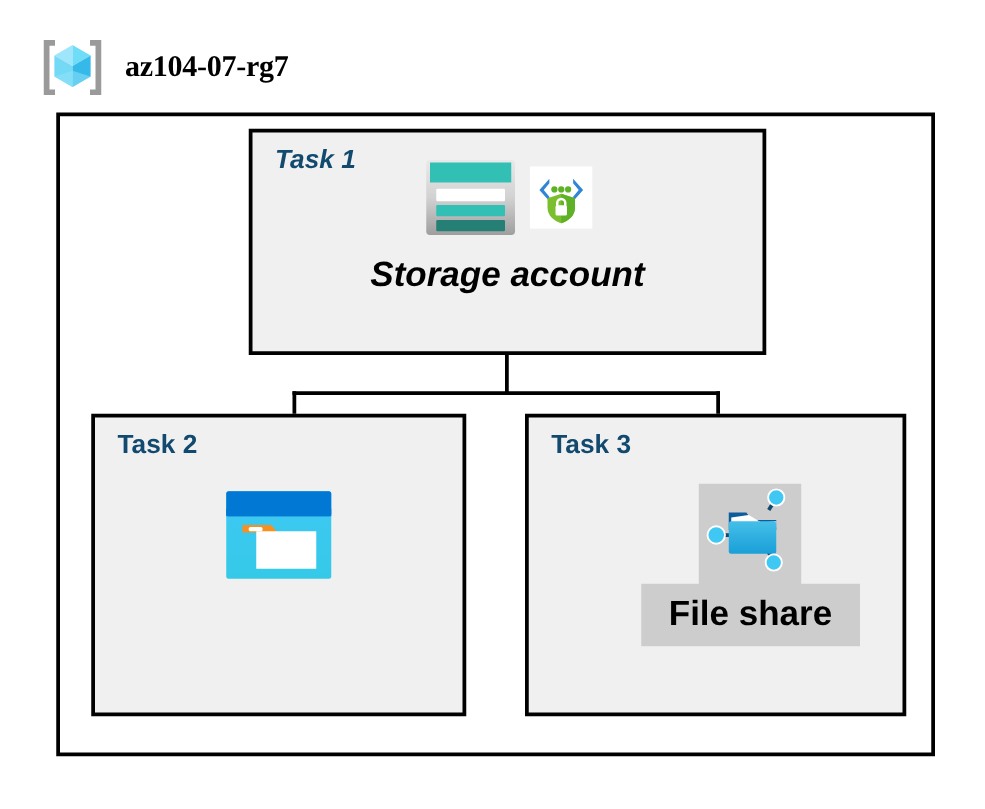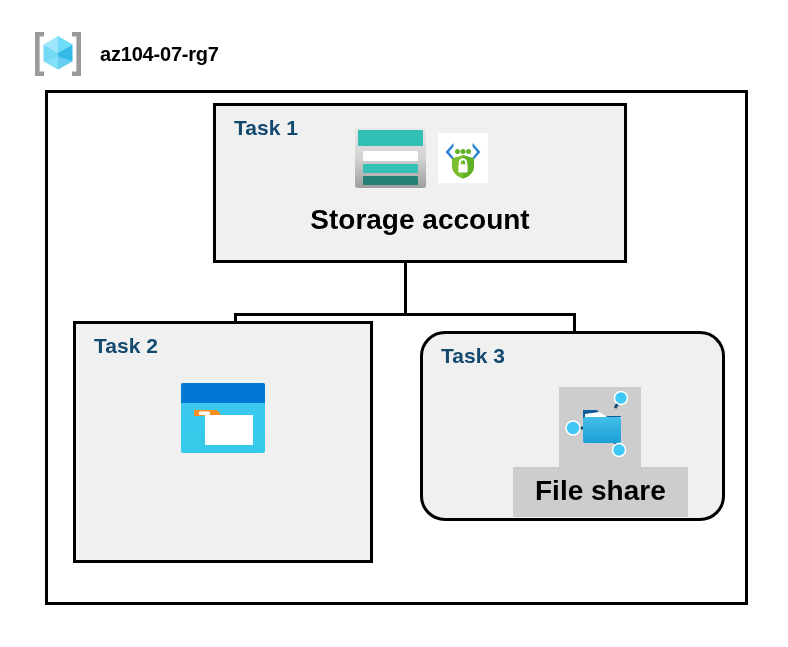--- a/index.html
+++ b/index.html
@@ -32,25 +32,26 @@
     display: flex;
     align-items: center;
     gap: 14px;
   }
   .rg-icon {
     width: 56px;
     height: 56px;
     display: block;
   }
   .rg-title {
-    font-size: 20px;
+    font-size: 24px;
     font-weight: bold;
     color: #000000;
     letter-spacing: -0.2px;
     white-space: nowrap;
+    font-family: Liberation Serif, serif;
   }
 
   
   .rg-boundary {
     position: absolute;
     left: 45px;
     top: 90px;
     width: 703px;
     height: 515px;
     border: 3px solid #000000;
@@ -58,23 +59,23 @@
     background: #ffffff;
   }
 
   
   .task-box {
     position: absolute;
     background: #f0f0f0;
     border: 3px solid #000000;
     box-sizing: border-box;
   }
-  #task-1 { left: 213px; top: 103px; width: 414px; height: 160px; }
-  #task-2 { left: 73px;  top: 321px; width: 300px; height: 242px; }
-  #task-3 { left: 420px; top: 331px; width: 305px; height: 190px; border-radius: 25px; }
+  #task-1 { left: 199px; top: 103px; width: 414px; height: 181px; font-style: italic; }
+  #task-2 { left: 73px;  top: 331px; width: 300px; height: 242px; }
+  #task-3 { left: 420px; top: 331px; width: 305px; height: 242px; }
 
   .task-label {
     position: absolute;
     left: 18px;
     top: 10px;
     font-size: 21px;
     font-weight: bold;
     color: #12496f;
     white-space: nowrap;
   }

